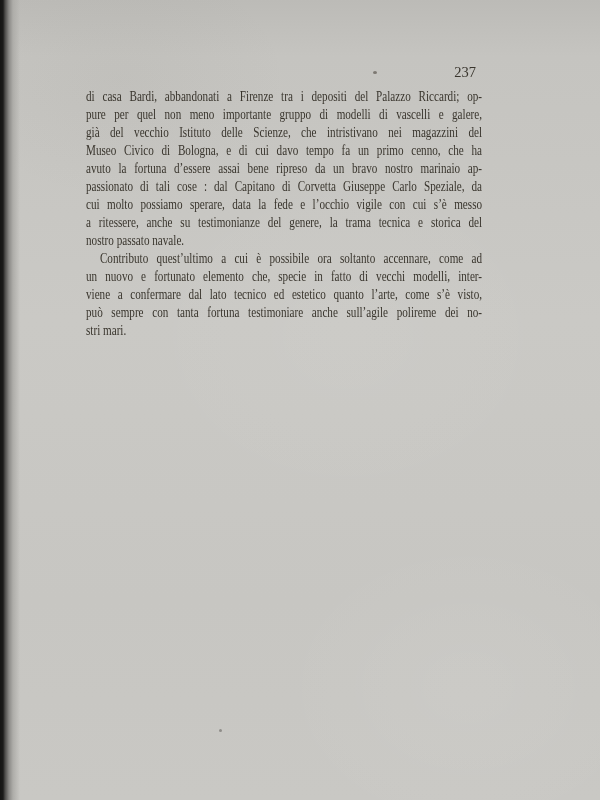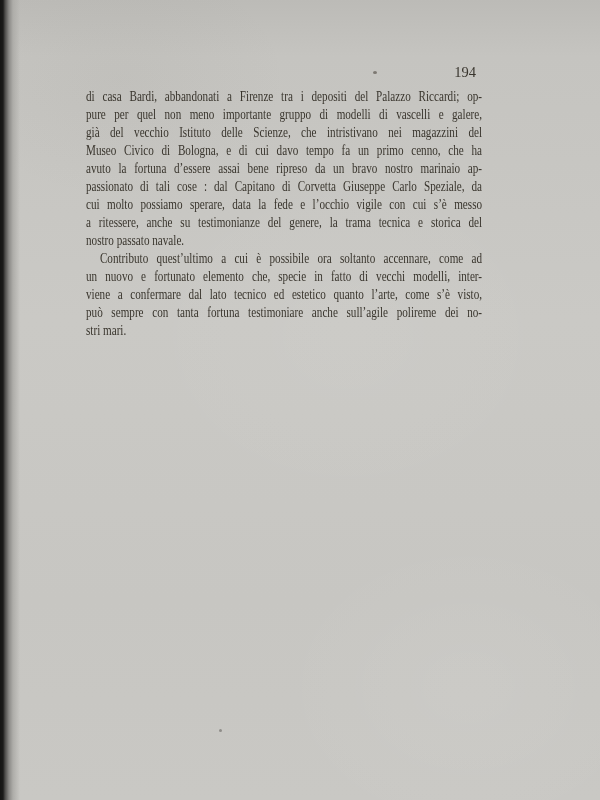--- a/index.html
+++ b/index.html
@@ -87,21 +87,21 @@
       border-radius: 50%;
     }
   </style>
 </head>
 <body>
 
 <div class="page">
   <div class="mottle"></div>
   <div class="edge"></div>
 
-  <div class="pagenum">194</div>
+  <div class="pagenum">237</div>
   <div class="speck1"></div>
   <div class="speck2"></div>
 
   <div class="textblock">
     <div class="tl">di casa Bardi, abbandonati a Firenze tra i depositi del Palazzo Riccardi; op-</div>
     <div class="tl">pure per quel non meno importante gruppo di modelli di vascelli e galere,</div>
     <div class="tl">già del vecchio Istituto delle Scienze, che intristivano nei magazzini del</div>
     <div class="tl">Museo Civico di Bologna, e di cui davo tempo fa un primo cenno, che ha</div>
     <div class="tl">avuto la fortuna d’essere assai bene ripreso da un bravo nostro marinaio ap-</div>
     <div class="tl">passionato di tali cose : dal Capitano di Corvetta Giuseppe Carlo Speziale, da</div>

